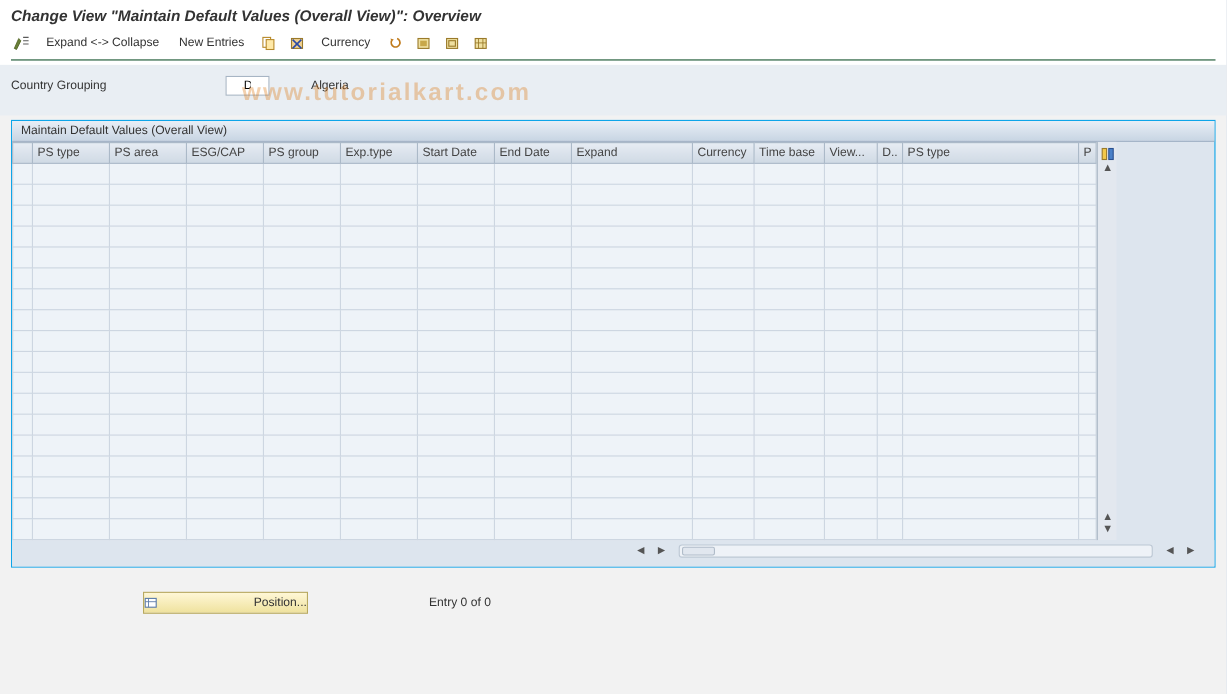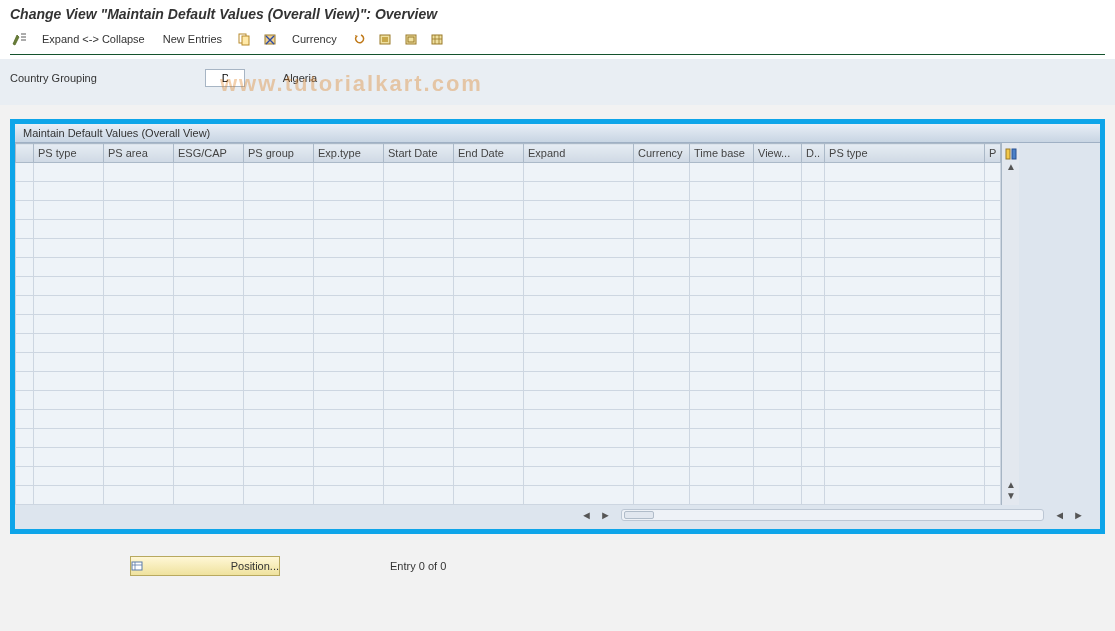--- a/index.html
+++ b/index.html
@@ -57,22 +57,22 @@
     border: 1px solid #a7b5c4;
     padding: 1px 16px;
     height: 18px;
     font-size: 11px;
     width: 40px;
     text-align:left;
   }
   .field-text { font-size: 11px; margin-left: 14px; text-align: right;}
   .content {
     background: #dde5ee;
-    margin: 14px 10px;
-    border: 5px solid #0ea5e9;
+    margin: 4px 10px;
+    border: 1px solid #0ea5e9;
     position: relative;
   }
   .group-header {
     background: linear-gradient(#e8eef6,#c8d5e3);
     border-bottom: 1px solid #9fb0c4;
     padding: 3px 8px;
     font-size: 11px;
     color: #333;
   }
   .grid-wrap {

